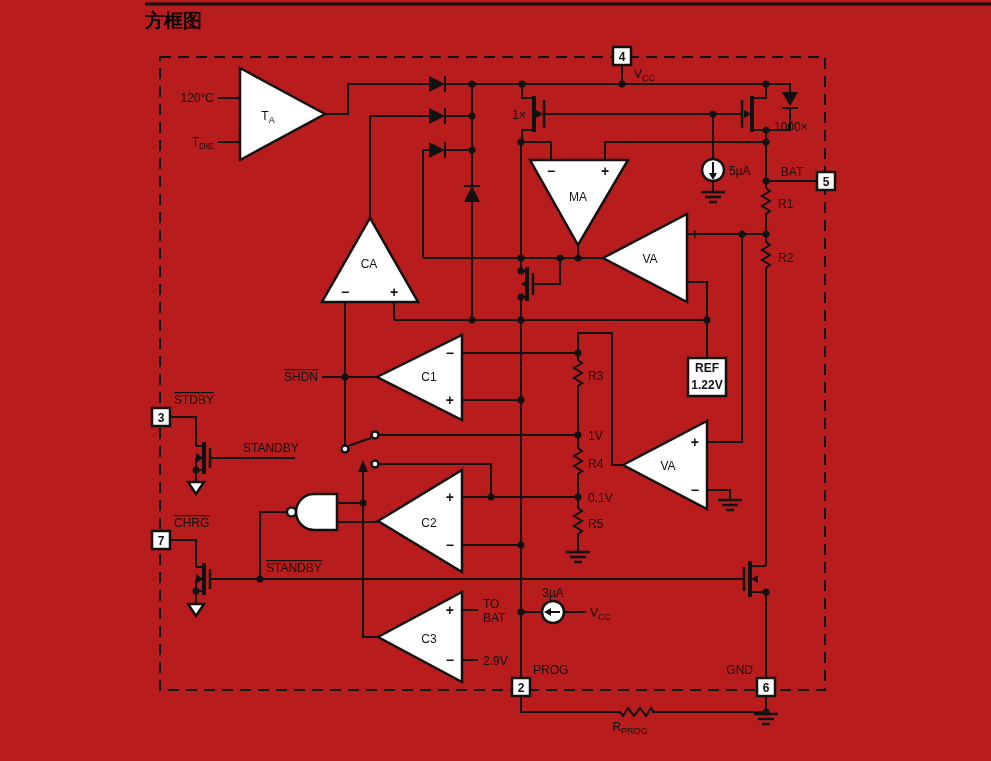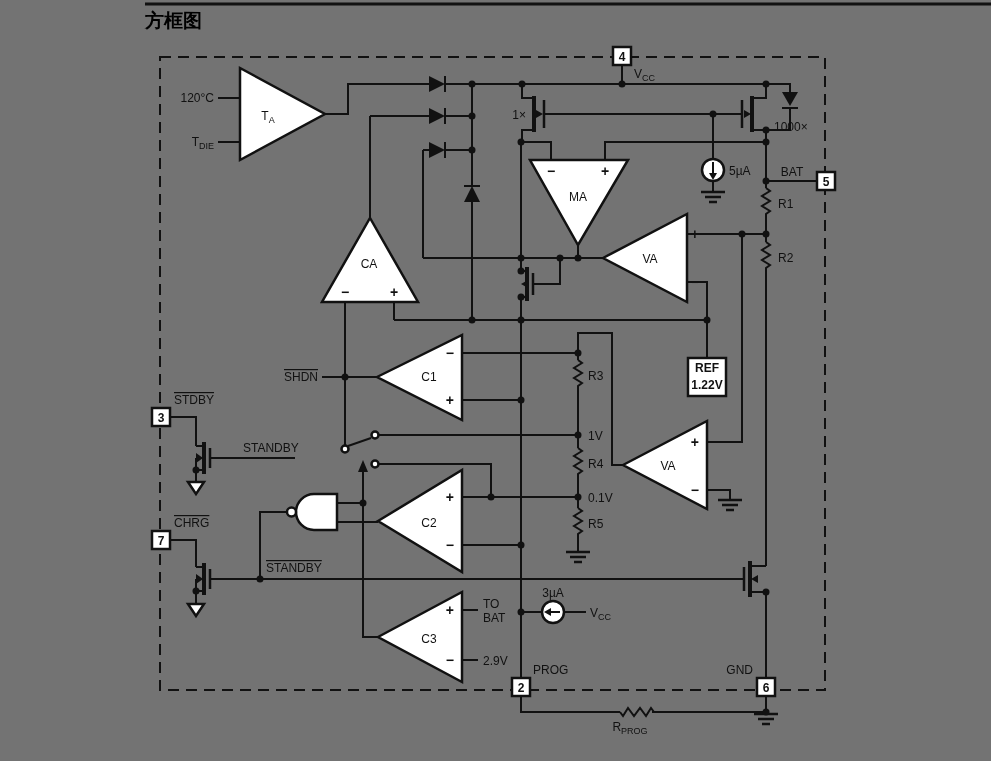--- a/index.html
+++ b/index.html
@@ -1,16 +1,16 @@
 <!DOCTYPE html>
 <html><head>
 <meta charset="utf-8">
 <style>
   html,body{margin:0;padding:0;background:#ffffff;}
-  .page{position:relative;width:991px;height:761px;background:#737373;overflow:hidden;}
+  .page{position:relative;width:991px;height:761px;background:#b91c1c;overflow:hidden;}
   svg{display:block;font-family:"Liberation Sans","DejaVu Sans",sans-serif;}
   .wire{stroke:#111;stroke-width:2;fill:none;}
   .thick{stroke:#111;stroke-width:4;fill:none;}
   .gbar{stroke:#111;stroke-width:2.5;fill:none;}
   .shape{stroke:#111;stroke-width:2.5;fill:#fff;}
   .fill{fill:#111;stroke:none;}
   .dot{fill:#111;stroke:none;}
   .lbl{font-size:12px;fill:#111;}
   .sgn{font-size:14px;font-weight:bold;fill:#111;}
   .sub{font-size:9px;}

